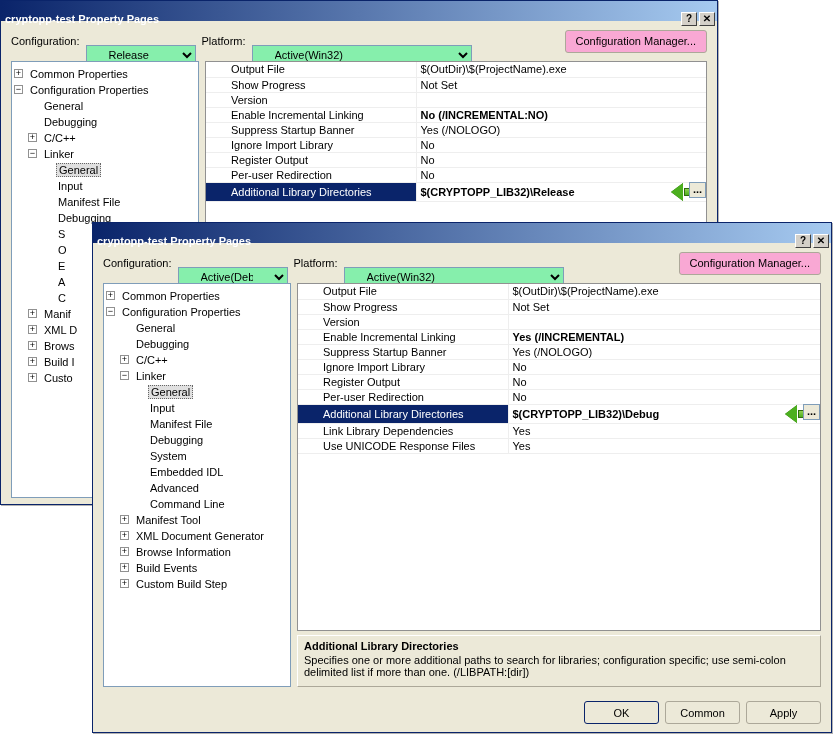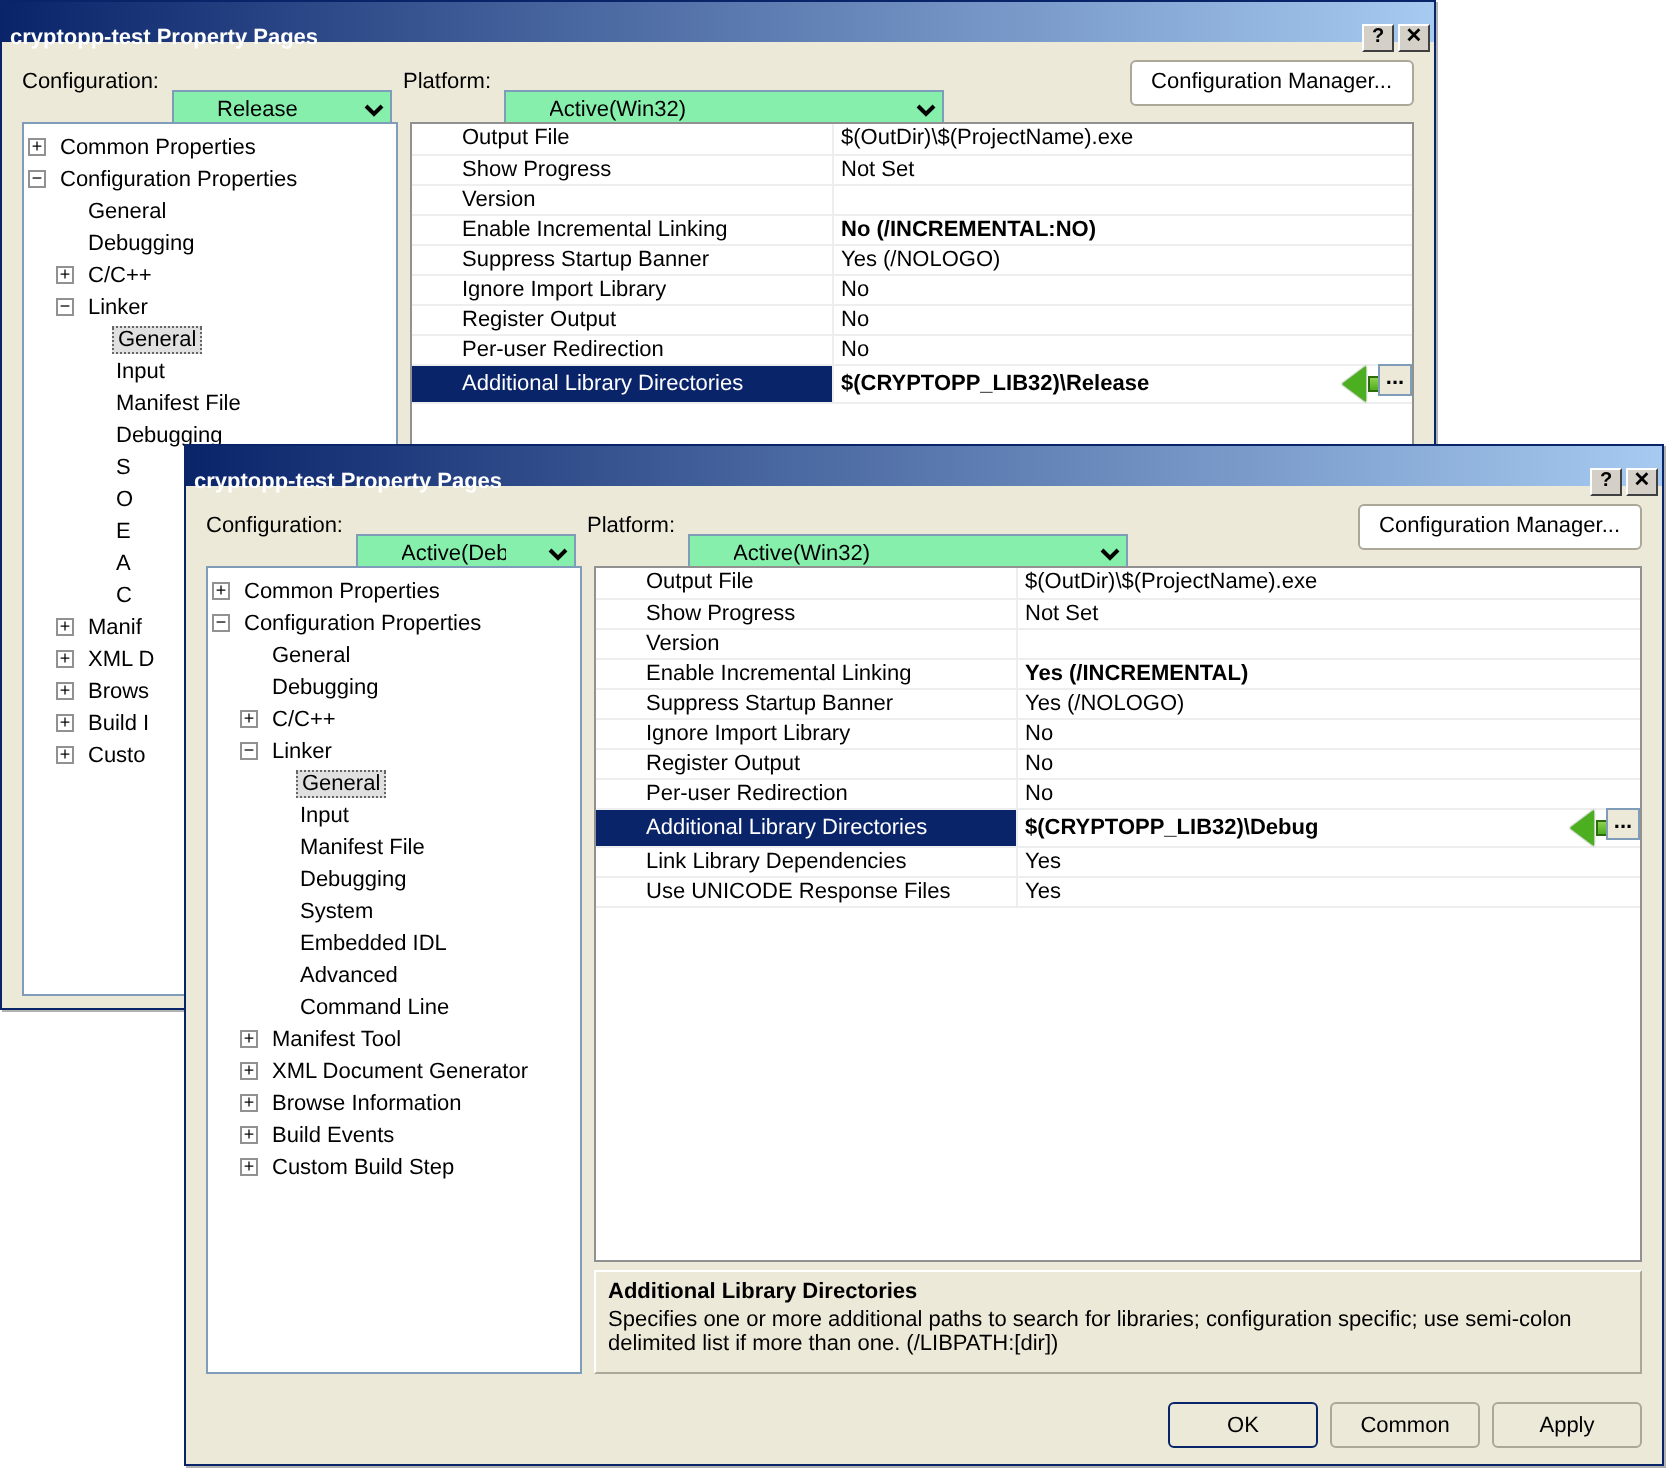--- a/index.html
+++ b/index.html
@@ -7,21 +7,21 @@
   .window { position: absolute; border: 1px solid #0A246A; background: #ECE9D8; box-shadow: 1px 1px 0 rgba(0,0,0,0.3); display: flex; flex-direction: column; }
   .titlebar { height: 20px; background: linear-gradient(to right, #0A246A, #A6CAF0); color: #fff; display: flex; align-items: center; padding: 16px 2px 0 4px; font-weight: bold; }
   .titlebar .title { flex: 1; }
   .titlebar .tbbtn { width: 16px; height: 14px; background: #D4D0C8; border: 1px solid #fff; border-right-color: #404040; border-bottom-color: #404040; margin-left: 2px; font-size: 10px; display: flex; align-items: center; justify-content: center; color: #000; font-weight: bold; line-height: 1; }
   .config-row { padding: 8px 10px 8px 10px; display: flex; align-items: center; gap: 6px; height: 40px; }
   .config-row label { }
   .config-row select { height: 21px; border: 1px solid #7F9DB9; background: #86efac; font-size: 11px; padding: 1px 18px; margin-top: 28px; }
   .config-row .sel-config { width: 110px; }
   .config-row .sel-platform { width: 220px; }
   .config-row .spacer { flex: 1; }
-  .config-row button.cfgmgr { height: 23px; padding: 0 10px; background: #ffffff; border: 1px solid #ACA899; border-radius: 3px; }
+  .config-row button.cfgmgr { height: 23px; padding: 0 10px; background: #f9a8d4; border: 1px solid #ACA899; border-radius: 3px; }
   .body { display: flex; flex: 1; padding: 0 10px 6px 10px; gap: 6px; min-height: 0; }
   .tree { width: 188px; border: 1px solid #7F9DB9; background: #fff; padding: 4px 2px; overflow: hidden; }
   .tree ul { list-style: none; }
   .tree li { padding-left: 14px; position: relative; line-height: 16px; white-space: nowrap; }
   .tree .toggle { position: absolute; left: 0; top: 3px; width: 9px; height: 9px; border: 1px solid #919191; background: #fff; font-size: 9px; line-height: 7px; text-align: center; color: #000; }
   .tree .node { display: inline; padding: 0 2px; }
   .tree .sel { background: #E0E0E0; border: 1px dotted #666; padding: 0 2px; }
   .right { flex: 1; display: flex; flex-direction: column; min-height: 0; }
   .propgrid { flex: 1; border: 1px solid #919191; background: #fff; overflow: hidden; }
   .propgrid table { width: 100%; border-collapse: collapse; }

